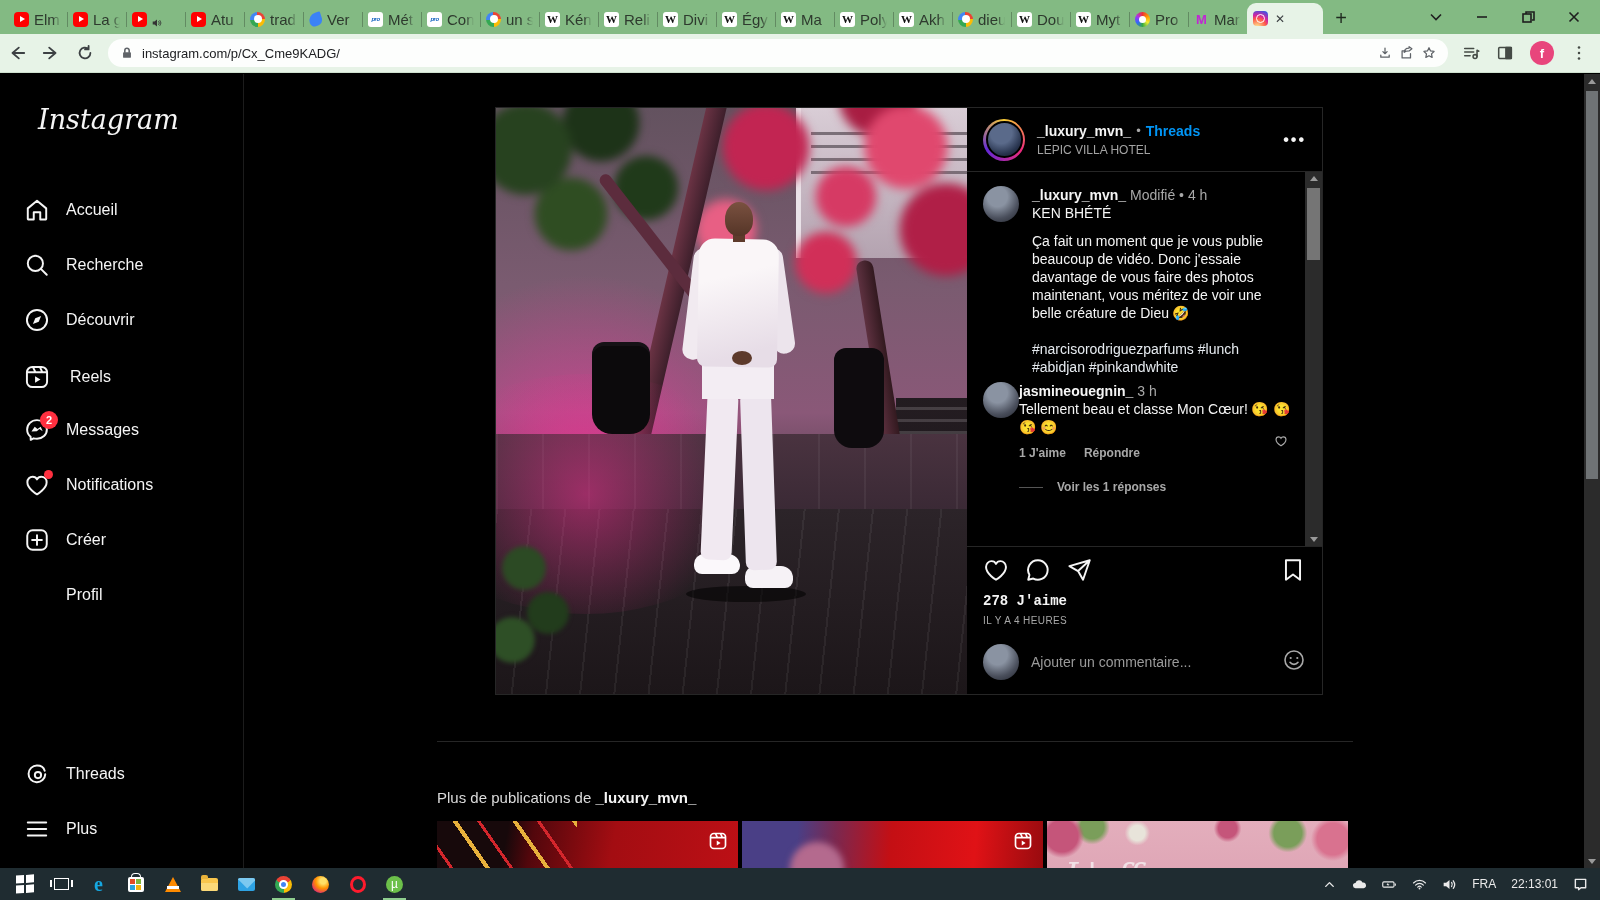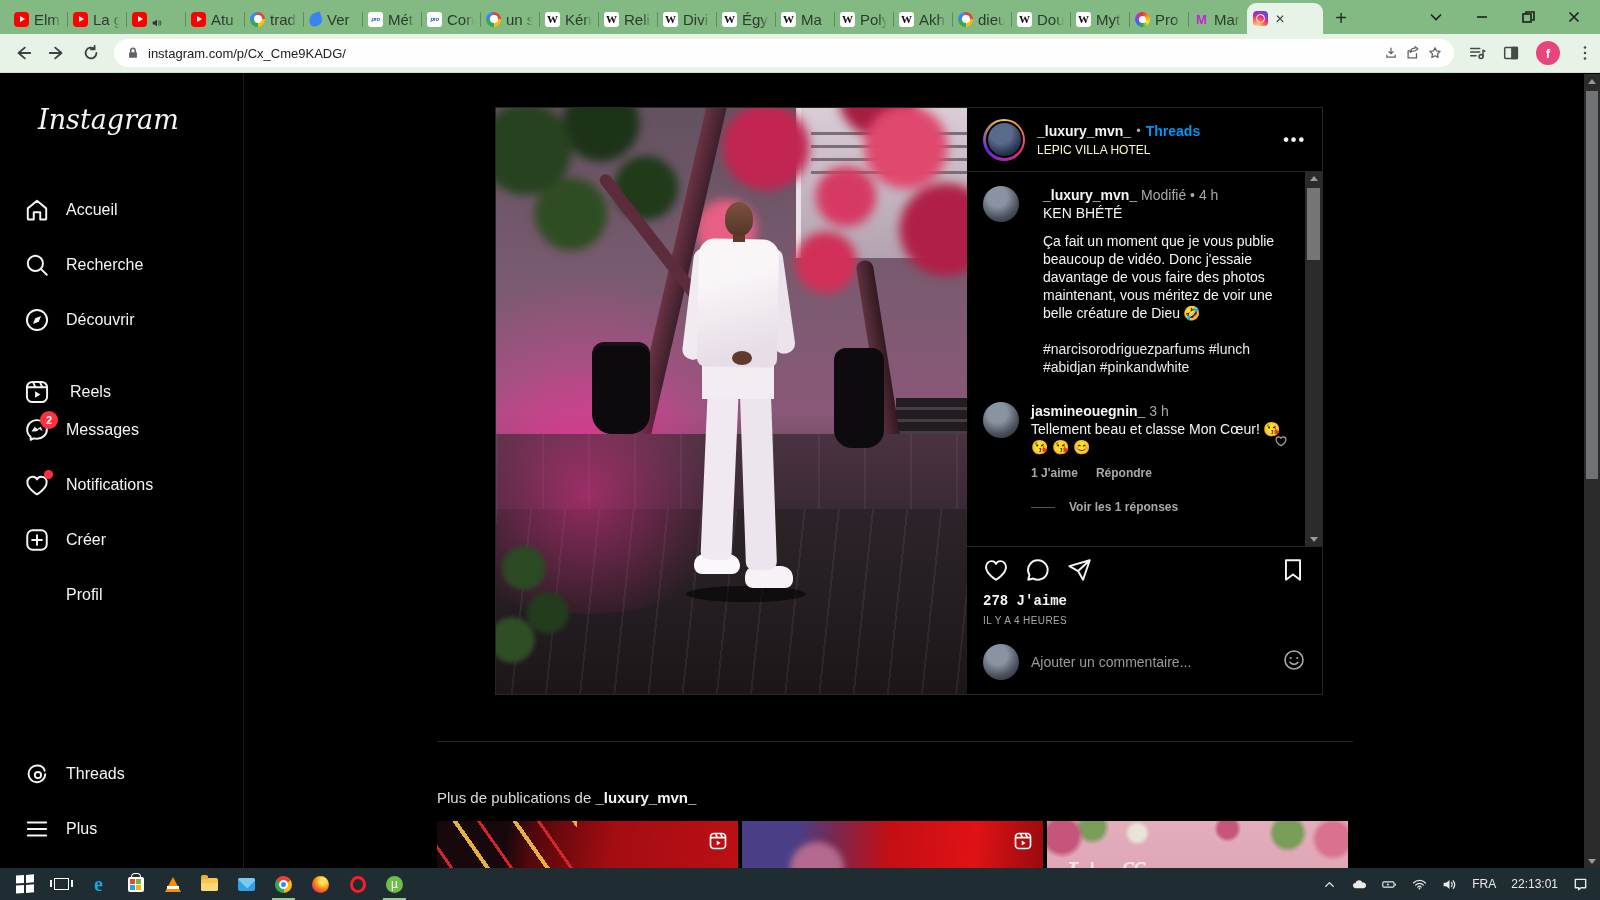--- a/index.html
+++ b/index.html
@@ -42,21 +42,21 @@
   .fav-instagram::after { content:''; position:absolute; inset:3px; border:1.6px solid #fff; border-radius:5px; }
   .tab-audio { width:10px; height:10px; flex:none; color:#333; }
   .newtab-btn { width:28px; height:28px; margin:0 0 2px 4px; display:flex; align-items:center;
      justify-content:center; font-size:20px; color:#1f2a1f; }
   .titlebar-right { margin-left:auto; display:flex; align-items:center; height:34px; gap:30px;
      padding-right:18px; color:#1f1f1f; }
   .tb-ic { width:16px; height:16px; }
   .tb-ic svg { stroke:#1f1f1f; stroke-width:1.6; fill:none; width:100%; height:100%; }
 
   .toolbar { position:absolute; left:0; top:34px; width:1600px; height:39px; background:#e7f3e7;
-     border-bottom:1px solid #cfe0cf; display:flex; align-items:center; padding:0 6px; }
+     border-bottom:1px solid #cfe0cf; display:flex; align-items:center; padding:0 0; }
   .nav-btn { width:28px; height:28px; display:flex; align-items:center; justify-content:center; margin:0 3px; }
   .nav-btn svg { width:18px; height:18px; stroke:#3c4043; stroke-width:2; fill:none;
      stroke-linecap:round; stroke-linejoin:round; }
   .urlbar { height:28px; flex:none; width:1340px; margin-left:6px; background:#fdfefd; border-radius:14px;
      display:flex; align-items:center; padding:0 12px; gap:8px; }
   .urlbar svg { width:14px; height:14px; stroke:#5f6368; stroke-width:1.8; fill:none;
      stroke-linecap:round; stroke-linejoin:round; flex:none; }
   .url-text { font-size:13px; color:#202124; flex:1; }
   .toolbar-right { display:flex; align-items:center; gap:16px; margin-left:14px; }
   .toolbar-right svg { width:18px; height:18px; stroke:#454b46; stroke-width:1.7; fill:none;
@@ -171,32 +171,32 @@
      padding:0 16px; gap:12px; flex:none; }
   .ring { width:42px; height:42px; border-radius:50%; padding:2.5px; flex:none;
      background:conic-gradient(#f9ce34,#ee2a7b,#6228d7,#f9ce34); }
   .ring-inner { width:100%; height:100%; border-radius:50%; border:2px solid #000;
      background:radial-gradient(circle at 40% 30%,#5a6a8a 0 35%,#27334d 70%,#10131d); }
   .hdr-lines { flex:1; }
   .hdr-row { display:flex; align-items:center; gap:5px; }
   .username { color:#f5f5f5; font-size:14px; font-weight:bold; }
   .dot-sep { color:#a8a8a8; font-size:13px; }
   .follow { color:#0095f6; font-size:14px; font-weight:bold; }
-  .location { color:#fef9c3; font-size:12px; margin-top:4px; }
+  .location { color:#a3a3a3; font-size:12px; margin-top:4px; }
   .more-dots { color:#f5f5f5; font-size:16px; letter-spacing:2px; font-weight:bold; }
 
   .p-comments { flex:1; position:relative; padding:14px 30px 8px 16px; overflow:hidden; }
-  .cap-row { display:flex; gap:24px; }
+  .cap-row { display:flex; gap:13px; }
   .cmt-avatar { width:36px; height:36px; border-radius:50%; flex:none;
      background:radial-gradient(circle at 40% 30%,#8a93a2 0 30%,#4a4f5c 65%,#20232b); }
   .cap-body { color:#f5f5f5; font-size:14px; line-height:18px; }
   .cap-meta { color:#a8a8a8; }
   .cap-text { margin-top:10px; white-space:pre-line; }
   .hashtags { margin-top:18px; color:#e6ebf0; }
-  .comment-block { display:flex; gap:12px; margin-top:26px; }
+  .comment-block { display:flex; margin-top:6px; }
   .cmt-actions { margin-top:8px; color:#a8a8a8; font-size:12px; display:flex; gap:18px; font-weight:bold; }
   .view-replies { margin-top:16px; display:flex; align-items:center; gap:14px; color:#a8a8a8;
      font-size:12px; font-weight:bold; }
   .vr-line { width:24px; height:1px; background:#555; }
   .cmt-like { position:absolute; right:34px; top:262px; width:14px; height:14px; }
   .cmt-like svg { width:14px; height:14px; stroke:#a8a8a8; stroke-width:2; fill:none; }
 
   
   .cmt-scroll { position:absolute; right:0; top:0; bottom:0; width:17px; background:#2b2b2b; }
   .cmt-scroll .sb-btn { position:absolute; left:0; width:17px; height:13px; display:flex;
@@ -496,21 +496,21 @@
             </svg></span>
           <span class="nav-label">Recherche</span>
         </div>
         <div class="nav-item" style="top: 222px;">
           <span class="nav-ic"><svg viewBox="0 0 24 24">
               <circle cx="12" cy="12" r="9.3"></circle>
               <polygon points="15.8,8.2 13.6,13.6 8.2,15.8 10.4,10.4" fill="#f5f5f5" stroke="none"></polygon>
             </svg></span>
           <span class="nav-label">Découvrir</span>
         </div>
-        <div class="nav-item" style="top: 294px; gap: 20px;">
+        <div class="nav-item" style="top: 279px; gap: 20px;">
           <span class="nav-ic"><svg viewBox="0 0 24 24">
               <rect x="2.7" y="2.7" width="18.6" height="18.6" rx="5"></rect>
               <path d="M2.7 7.7h18.6M8.2 2.7l2.4 5M14.6 2.7l2.4 5"></path>
               <path d="M10.2 11.2l5 3.1-5 3.1z" fill="#f5f5f5" stroke="none"></path>
             </svg></span>
           <span class="nav-label">Reels</span>
         </div>
         <div class="nav-item" style="top: 332px;">
           <span class="nav-ic"><svg viewBox="0 0 24 24">
               <path d="M12 2.9c-5.2 0-9.1 3.8-9.1 8.7 0 2.8 1.2 5.1 3.2 6.7l.1 2.8 2.6-1.4c1 .3 2.1.4 3.2.4 5.2 0 9.1-3.8 9.1-8.6S17.2 2.9 12 2.9z"></path>

